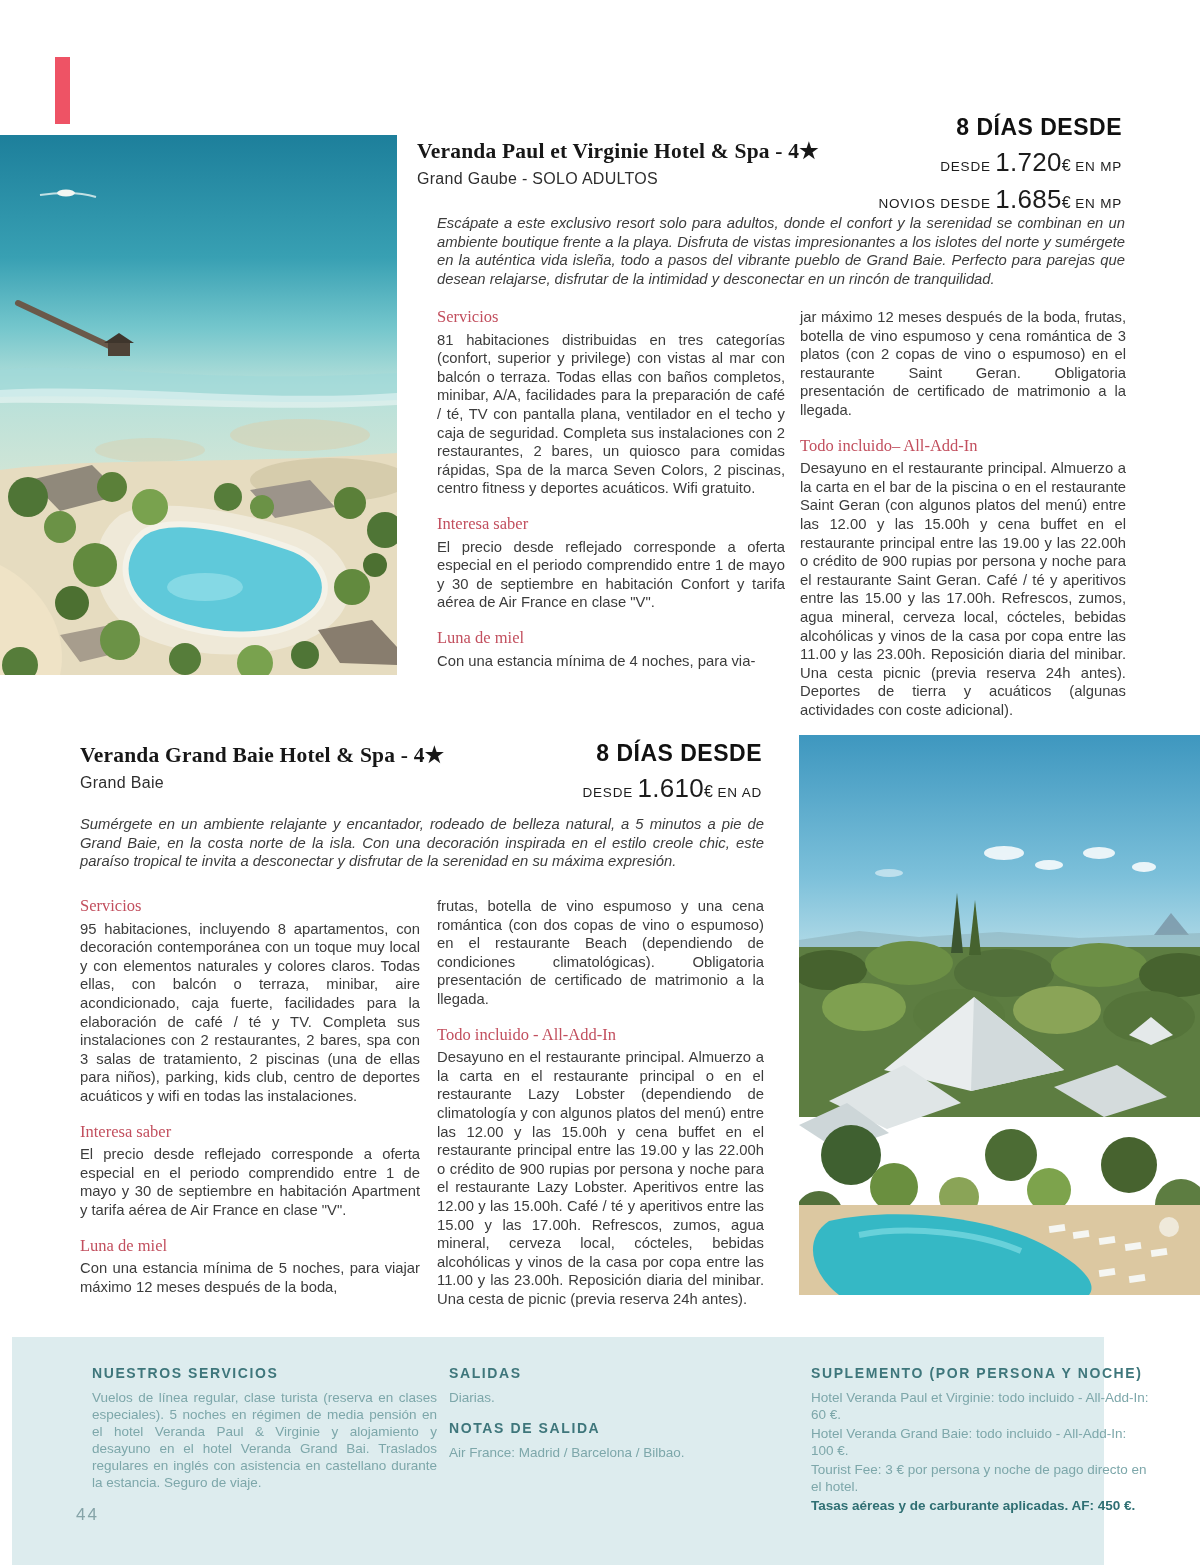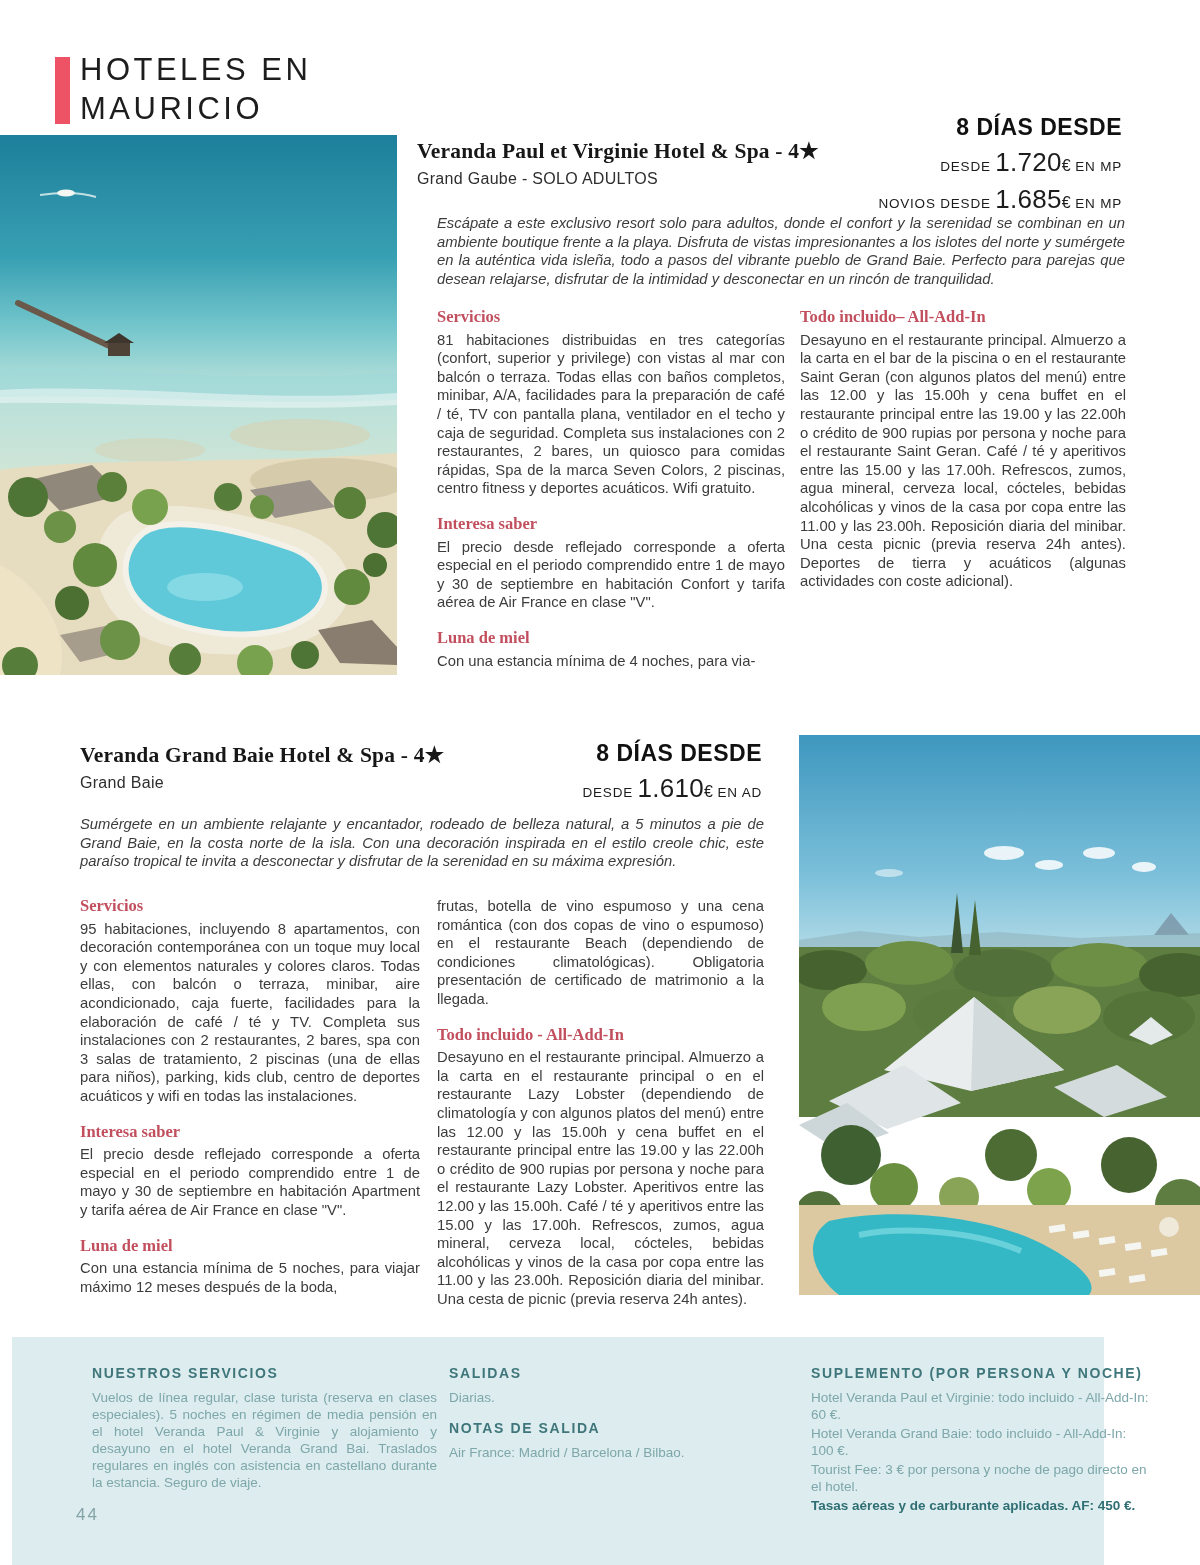--- a/index.html
+++ b/index.html
@@ -28,21 +28,21 @@
   .hotel-loc { font-size:16px; color:#2e2e2e; margin-top:6px; letter-spacing:.3px; }
   .price-block { position:absolute; text-align:right; }
   .price-heading { font-size:23px; font-weight:700; color:#111; letter-spacing:.5px; }
   .price-line { margin-top:6px; color:#1c1c1c; white-space:nowrap; }
   .price-prefix, .price-suffix { font-size:13.5px; letter-spacing:.8px; }
   .price-value { font-size:26px; letter-spacing:.3px; }
   .price-currency { font-size:16px; }
   .intro { position:absolute; font-size:14.8px; line-height:18.6px; text-align:justify; color:#3c3c3c;font-style:italic; }
   .col { position:absolute; font-size:14.8px; line-height:18.6px; text-align:justify; color:#3c3c3c; }
   .sec-heading {
-    font-family:"Liberation Serif", serif; font-weight:700;
+    font-family:"Liberation Serif", serif; font-weight:400;
     font-size:16.5px; color:#c24f5e; margin-bottom:4px; text-align:left;
   }
   .sec { margin-bottom:17px; }
   .sec:last-child { margin-bottom:0; }
   .lead { margin-bottom:17px; }
   
   #footer { position:absolute; left:12px; top:1337px; width:1092px; height:228px; background:#ddecee; }
   .f-col { position:absolute; top:28px; font-size:13.5px; line-height:17px; color:#7da7aa; }
   .f-heading { font-size:14px; font-weight:700; letter-spacing:1.6px; color:#3e767b; margin-bottom:7px; }
   .f-body { text-align:justify; }
@@ -50,24 +50,20 @@
   .f-line { margin-bottom:2px; }
   .f-bold { font-weight:700; color:#2f6f73; margin-top:2px; }
   .page-number { position:absolute; left:76px; top:1505px; font-size:17px; letter-spacing:2px; color:#86a4a8; }
 </style>
 </head>
 <body>
 
 <div id="page">
 
   <div class="accent-bar"></div>
-  <div class="header-title">
-    <div>HOTELES EN</div>
-    <div>MAURICIO</div>
-  </div>
 
   <svg id="photo1" class="photo" viewBox="0 0 397 540" aria-hidden="true">
     <defs>
       <linearGradient id="ocean1" x1="0" y1="0" x2="0" y2="1">
         <stop offset="0" stop-color="#1d7f9b"></stop>
         <stop offset="0.35" stop-color="#38a0b3"></stop>
         <stop offset="0.55" stop-color="#74c6cc"></stop>
         <stop offset="0.72" stop-color="#b6e0da"></stop>
         <stop offset="1" stop-color="#d3e6d6"></stop>
       </linearGradient>
@@ -151,20 +147,21 @@
       <div class="sec-heading">Interesa saber</div>
       <div>El precio desde reflejado corresponde a oferta especial en el periodo comprendido entre 1 de mayo y 30 de septiembre en habitación Confort y tarifa aérea de Air France en clase "V".</div>
     </div>
     <div class="sec">
       <div class="sec-heading">Luna de miel</div>
       <div>Con una estancia mínima de 4 noches, para via-</div>
     </div>
   </div>
 
   <div class="col" style="left:800px; top:308px; width:326px;">
+    <div class="lead">jar máximo 12 meses después de la boda, frutas, botella de vino espumoso y cena romántica de 3 platos (con 2 copas de vino o espumoso) en el restaurante Saint Geran. Obligatoria presentación de certificado de matrimonio a la llegada.</div>
     <div class="sec">
       <div class="sec-heading">Todo incluido– All-Add-In</div>
       <div>Desayuno en el restaurante principal. Almuerzo a la carta en el bar de la piscina o en el restaurante Saint Geran (con algunos platos del menú) entre las 12.00 y las 15.00h y cena buffet en el restaurante principal entre las 19.00 y las 22.00h o crédito de 900 rupias por persona y noche para el restaurante Saint Geran. Café / té y aperitivos entre las 15.00 y las 17.00h. Refrescos, zumos, agua mineral, cerveza local, cócteles, bebidas alcohólicas y vinos de la casa por copa entre las 11.00 y las 23.00h.  Reposición diaria del minibar. Una cesta picnic (previa reserva 24h antes). Deportes de tierra y acuáticos (algunas actividades con coste adicional).</div>
     </div>
   </div>
 
   <div style="position:absolute; left:80px; top:742px;">
     <div class="hotel-name">Veranda Grand Baie Hotel &amp; Spa - 4★</div>
     <div class="hotel-loc">Grand Baie</div>
   </div>

